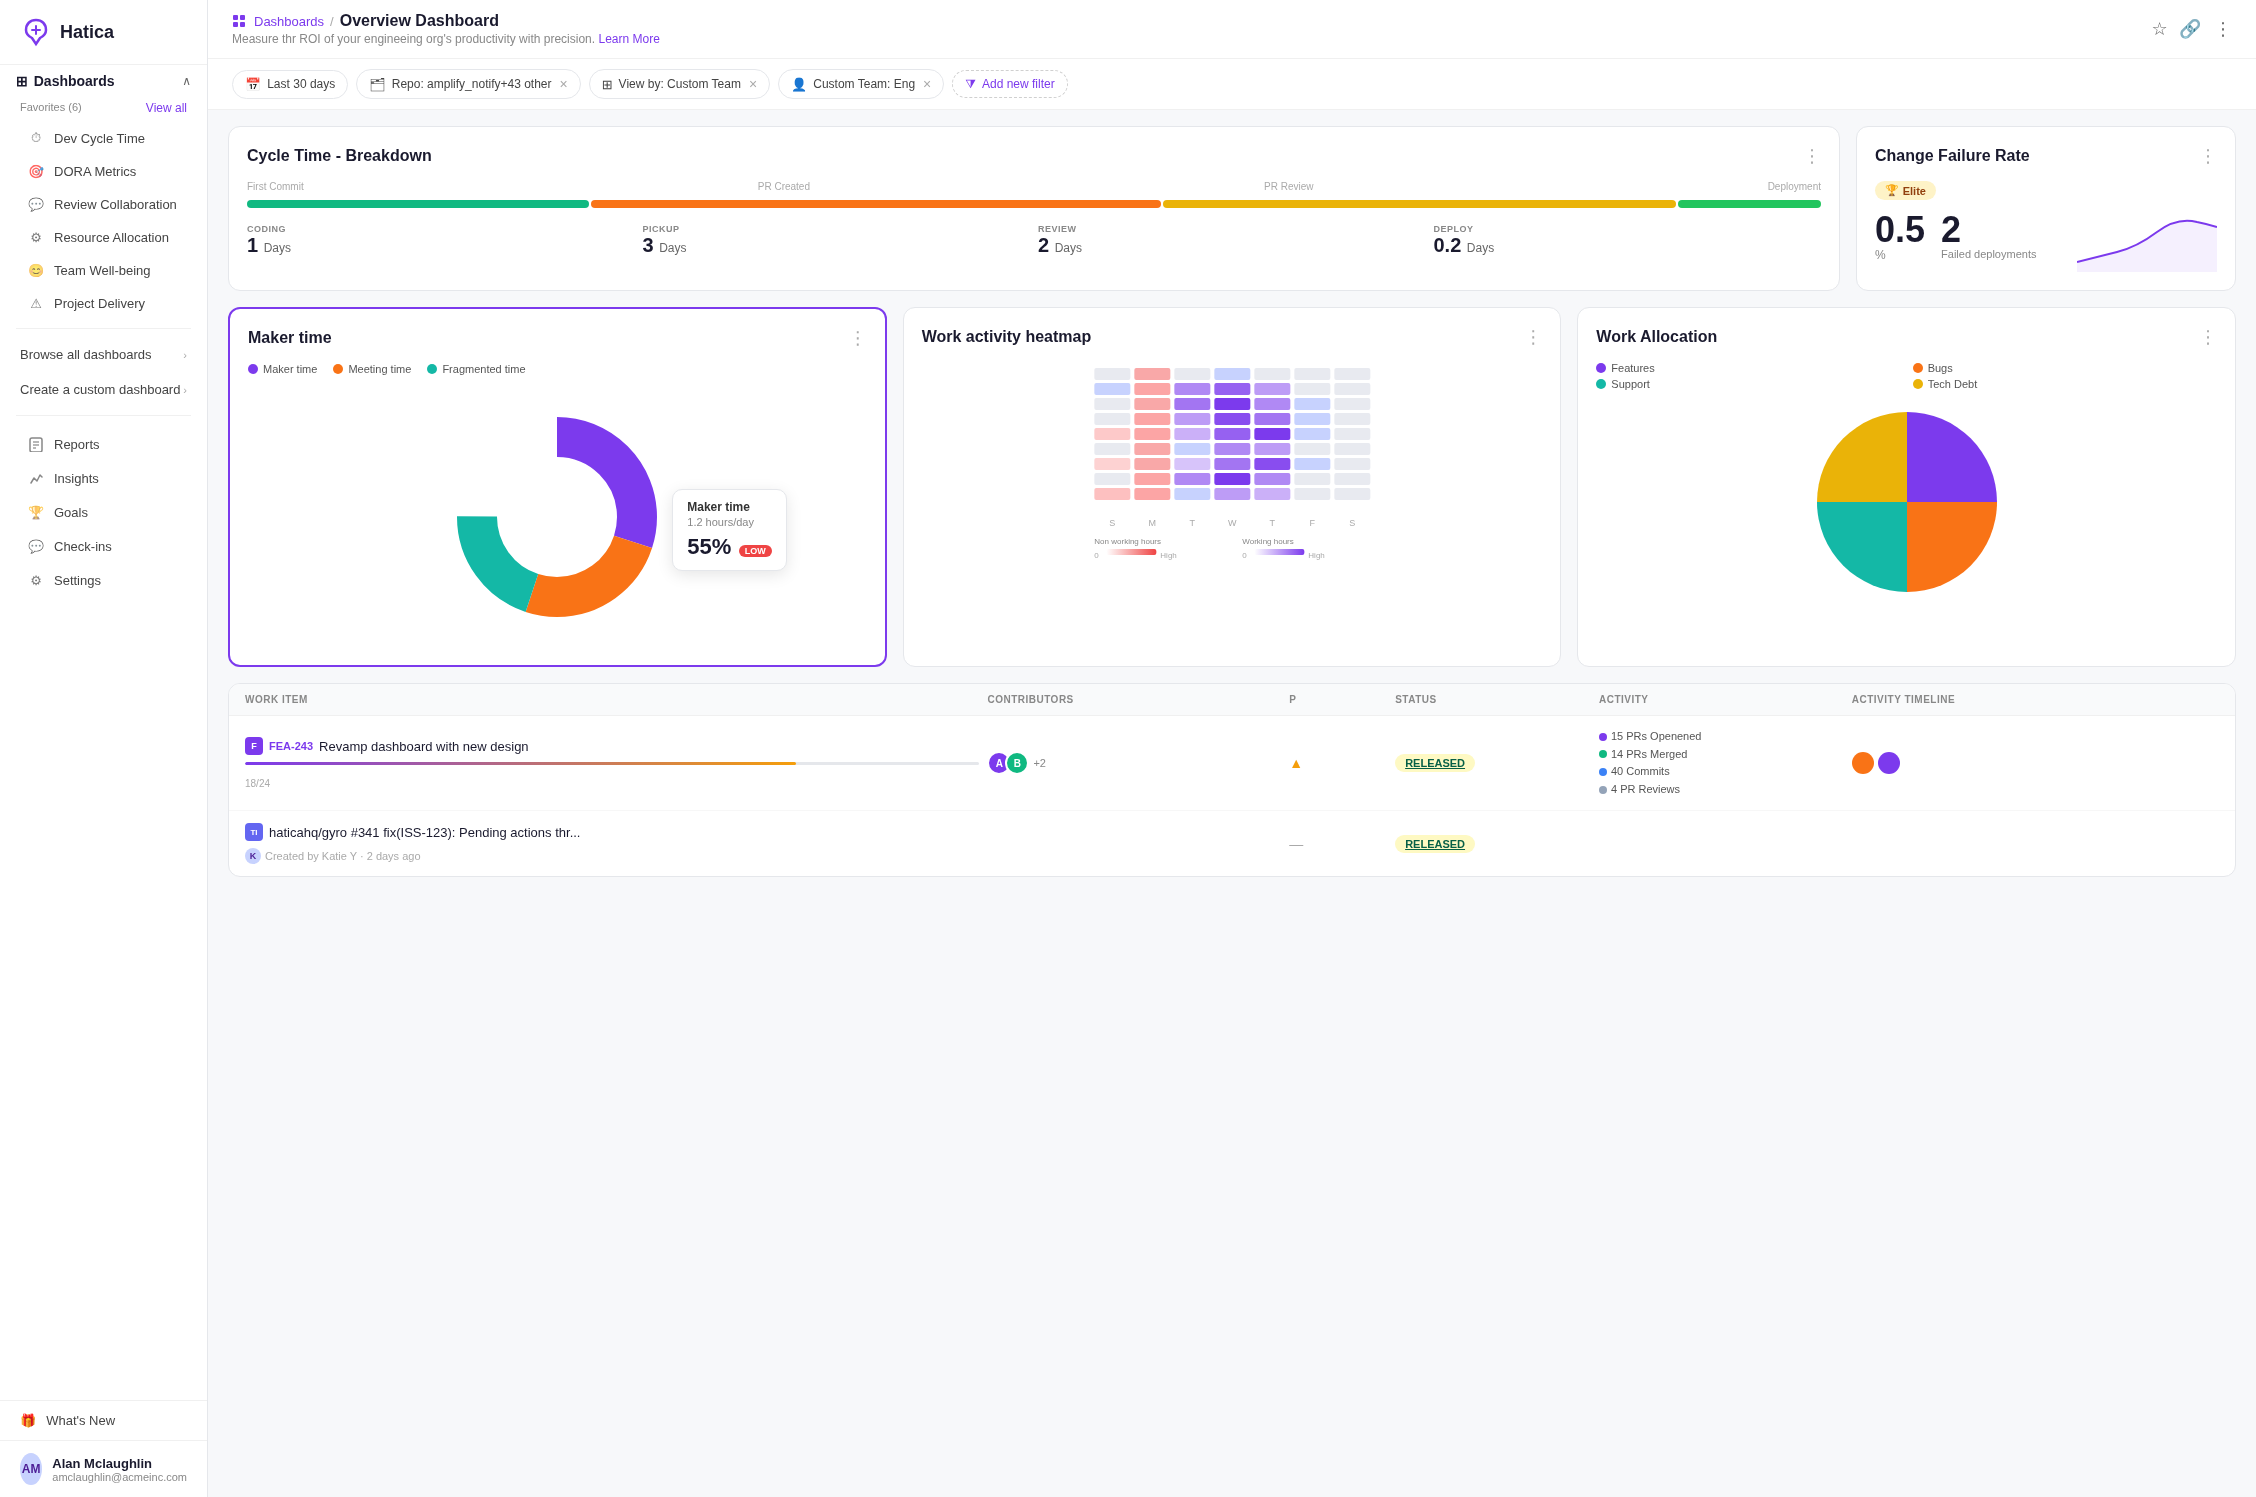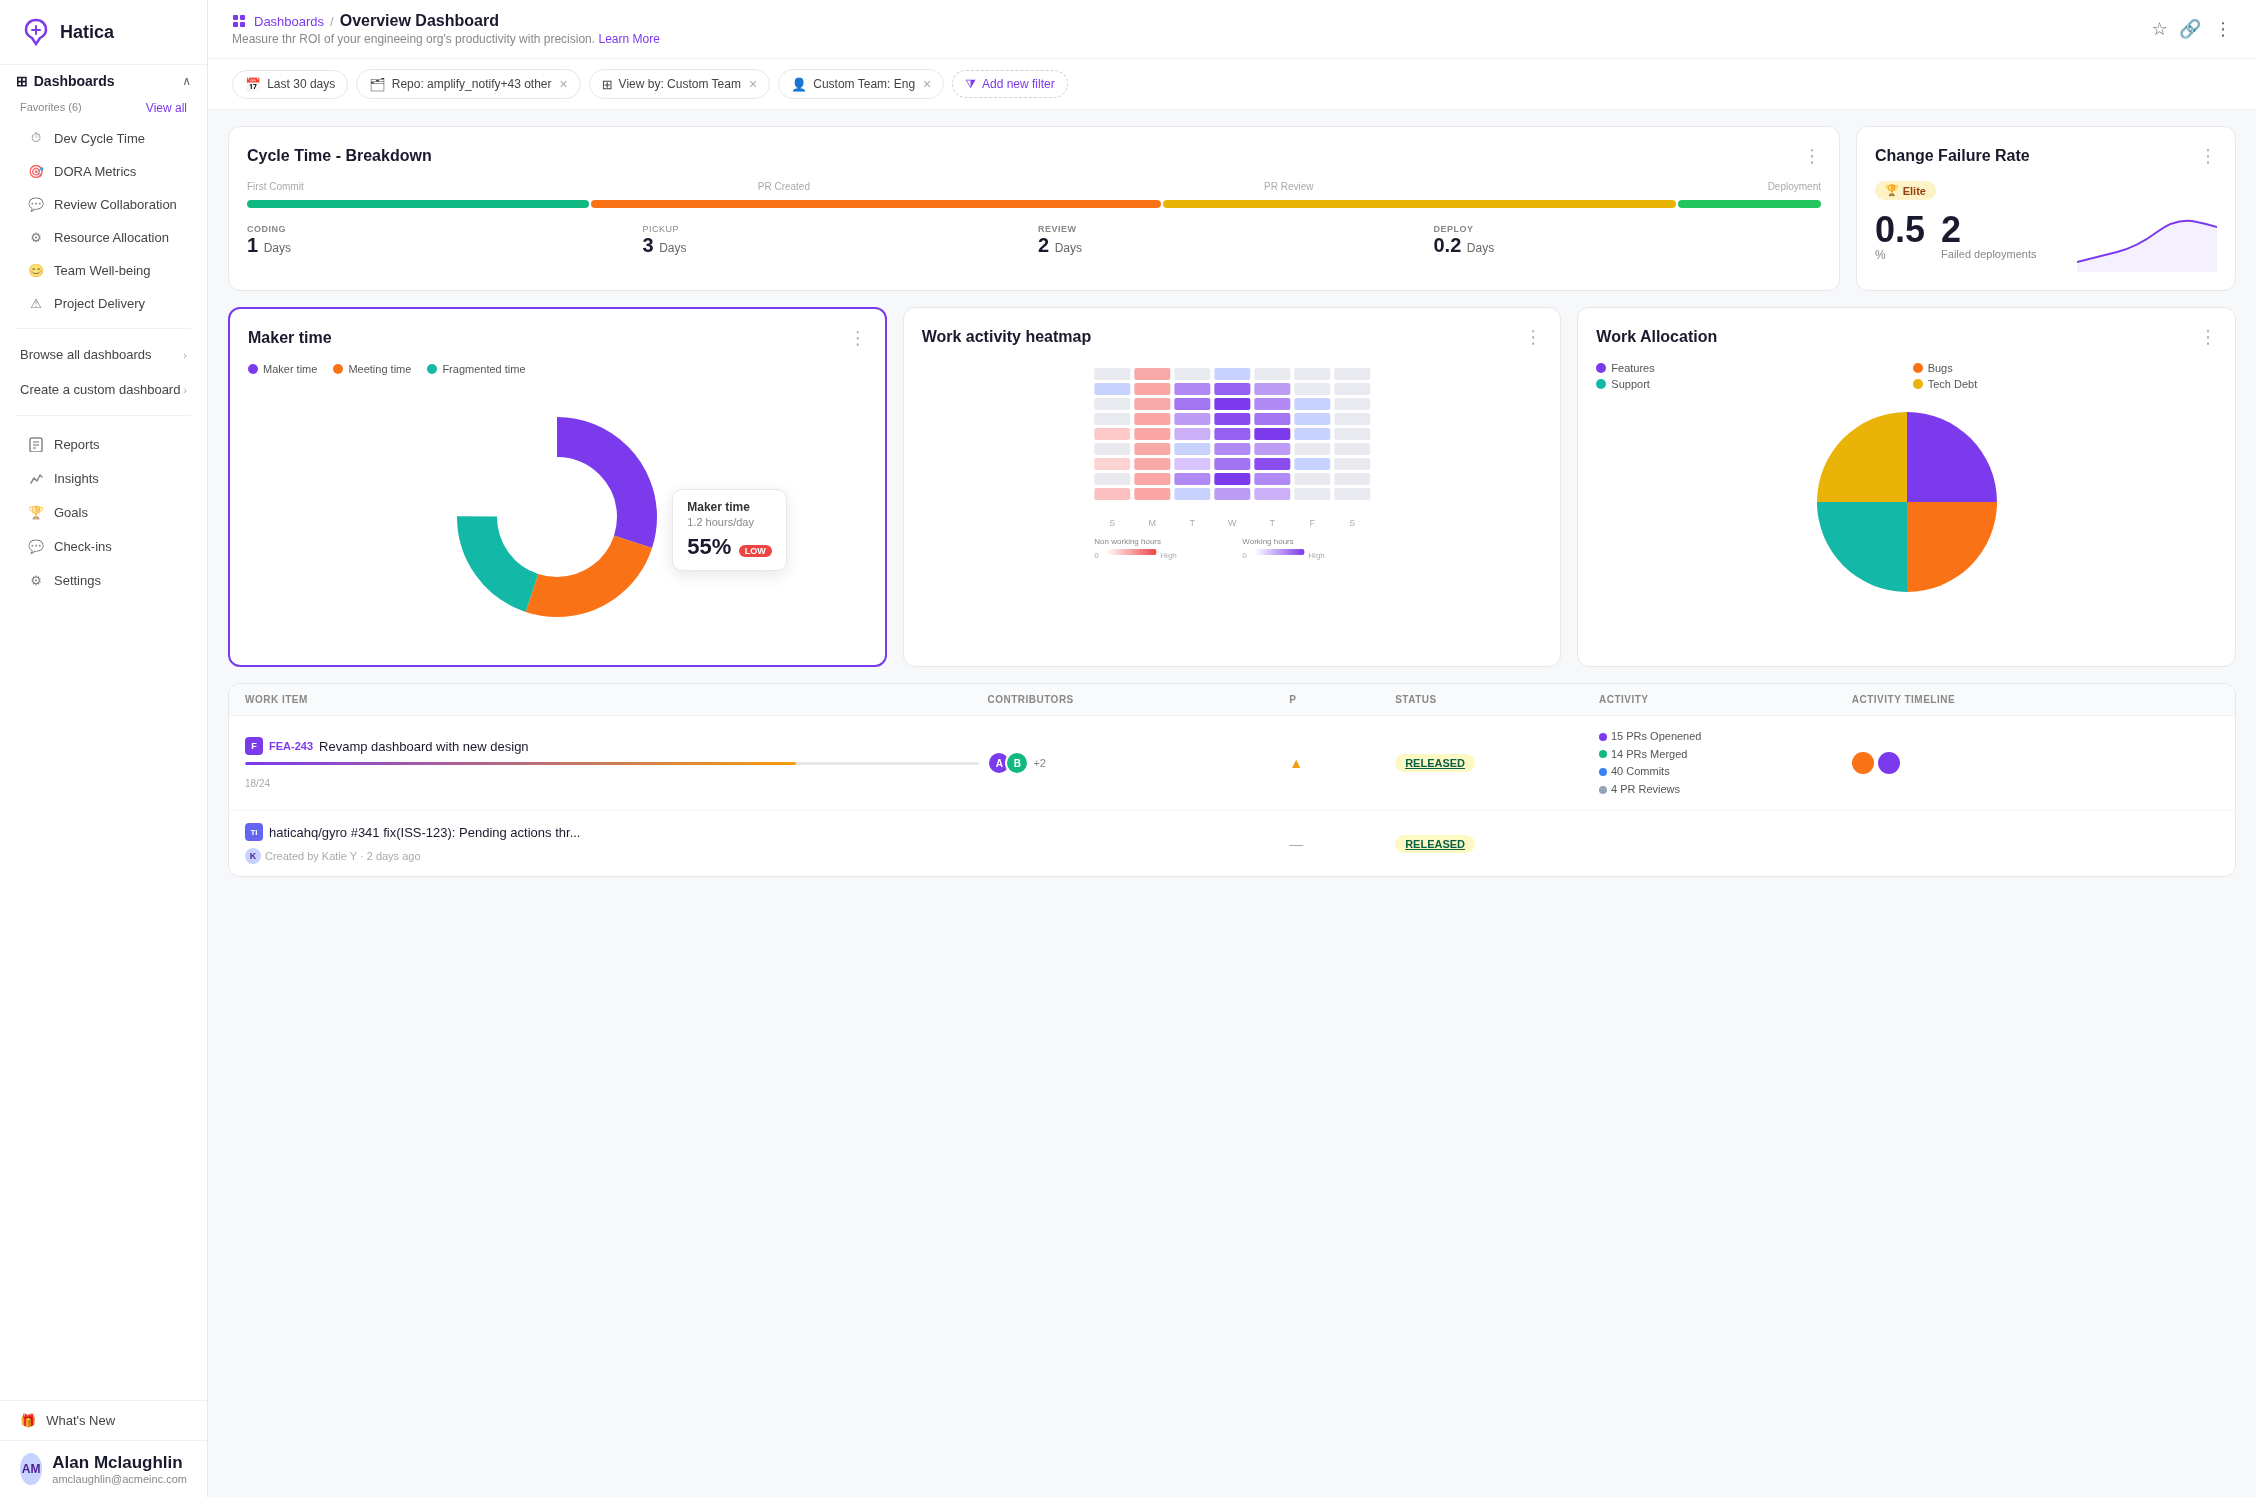--- a/index.html
+++ b/index.html
@@ -18,21 +18,21 @@
     .sidebar-item { display: flex; align-items: center; gap: 10px; padding: 8px 20px; color: #444; cursor: pointer; border-radius: 6px; margin: 1px 8px; font-size: 13px; }
     .sidebar-icon { width: 16px; height: 16px; display: flex; align-items: center; justify-content: center; opacity: 0.7; }
     .sidebar-divider { height: 1px; background: #f0f0f0; margin: 8px 16px; }
     .sidebar-nav-item { display: flex; align-items: center; justify-content: space-between; padding: 10px 20px; color: #444; cursor: pointer; font-size: 13px; }
     .chevron { font-size: 11px; color: #aaa; }
     .sidebar-bottom { margin-top: auto; border-top: 1px solid #f0f0f0; }
     .whats-new { display: flex; align-items: center; gap: 10px; padding: 12px 20px; color: #444; cursor: pointer; font-size: 13px; }
     .user-profile { display: flex; align-items: center; gap: 10px; padding: 12px 20px; border-top: 1px solid #f0f0f0; }
     .avatar { width: 32px; height: 32px; border-radius: 50%; background: #c7d2fe; display: flex; align-items: center; justify-content: center; font-size: 12px; font-weight: 600; color: #4c1d95; overflow: hidden; }
     .user-info { display: flex; flex-direction: column; }
-    .user-name { font-size: 17px; font-weight: 600; color: #1a1a2e; }
+    .user-name { font-size: 13px; font-weight: 600; color: #1a1a2e; }
     .user-email { font-size: 11px; color: #888; }
 
     
     .main { flex: 1; display: flex; flex-direction: column; overflow: hidden; background: #fff; }
     .topbar { display: flex; align-items: center; justify-content: space-between; padding: 12px 24px; border-bottom: 1px solid #f0f0f0; }
     .breadcrumb { display: flex; align-items: center; gap: 6px; }
     .breadcrumb-dashboards { color: #7c3aed; font-size: 13px; cursor: pointer; display: flex; align-items: center; gap: 4px; }
     .breadcrumb-sep { color: #aaa; }
     .breadcrumb-current { font-size: 16px; font-weight: 700; color: #1a1a2e; }
     .topbar-actions { display: flex; align-items: center; gap: 12px; }
@@ -293,21 +293,21 @@
           <div style="flex:2; height:8px; background:#f97316; border-radius:4px;"></div>
           <div style="flex:1.8; height:8px; background:#eab308; border-radius:4px;"></div>
           <div style="flex:0.5; height:8px; background:#22c55e; border-radius:4px;"></div>
         </div>
         <div style="display:grid; grid-template-columns:1fr 1fr 1fr 1fr; gap:8px;">
           <div>
             <div style="font-size:9px;color:#888;font-weight:600;text-transform:uppercase;letter-spacing:.5px;">CODING</div>
             <div style="font-size:20px;font-weight:700;color:#1a1a2e;">1 <span style="font-size:12px;font-weight:400;color:#666;">Days</span></div>
           </div>
           <div>
-            <div style="font-size:9px;color:#888;font-weight:400;text-transform:uppercase;letter-spacing:.5px;">PICKUP</div>
+            <div style="font-size:9px;color:#888;font-weight:700;text-transform:uppercase;letter-spacing:.5px;">PICKUP</div>
             <div style="font-size:20px;font-weight:700;color:#1a1a2e;">3 <span style="font-size:12px;font-weight:400;color:#666;">Days</span></div>
           </div>
           <div>
             <div style="font-size:9px;color:#888;font-weight:600;text-transform:uppercase;letter-spacing:.5px;">REVIEW</div>
             <div style="font-size:20px;font-weight:700;color:#1a1a2e;">2 <span style="font-size:12px;font-weight:400;color:#666;">Days</span></div>
           </div>
           <div>
             <div style="font-size:9px;color:#888;font-weight:600;text-transform:uppercase;letter-spacing:.5px;">DEPLOY</div>
             <div style="font-size:20px;font-weight:700;color:#1a1a2e;">0.2 <span style="font-size:12px;font-weight:400;color:#666;">Days</span></div>
           </div>

